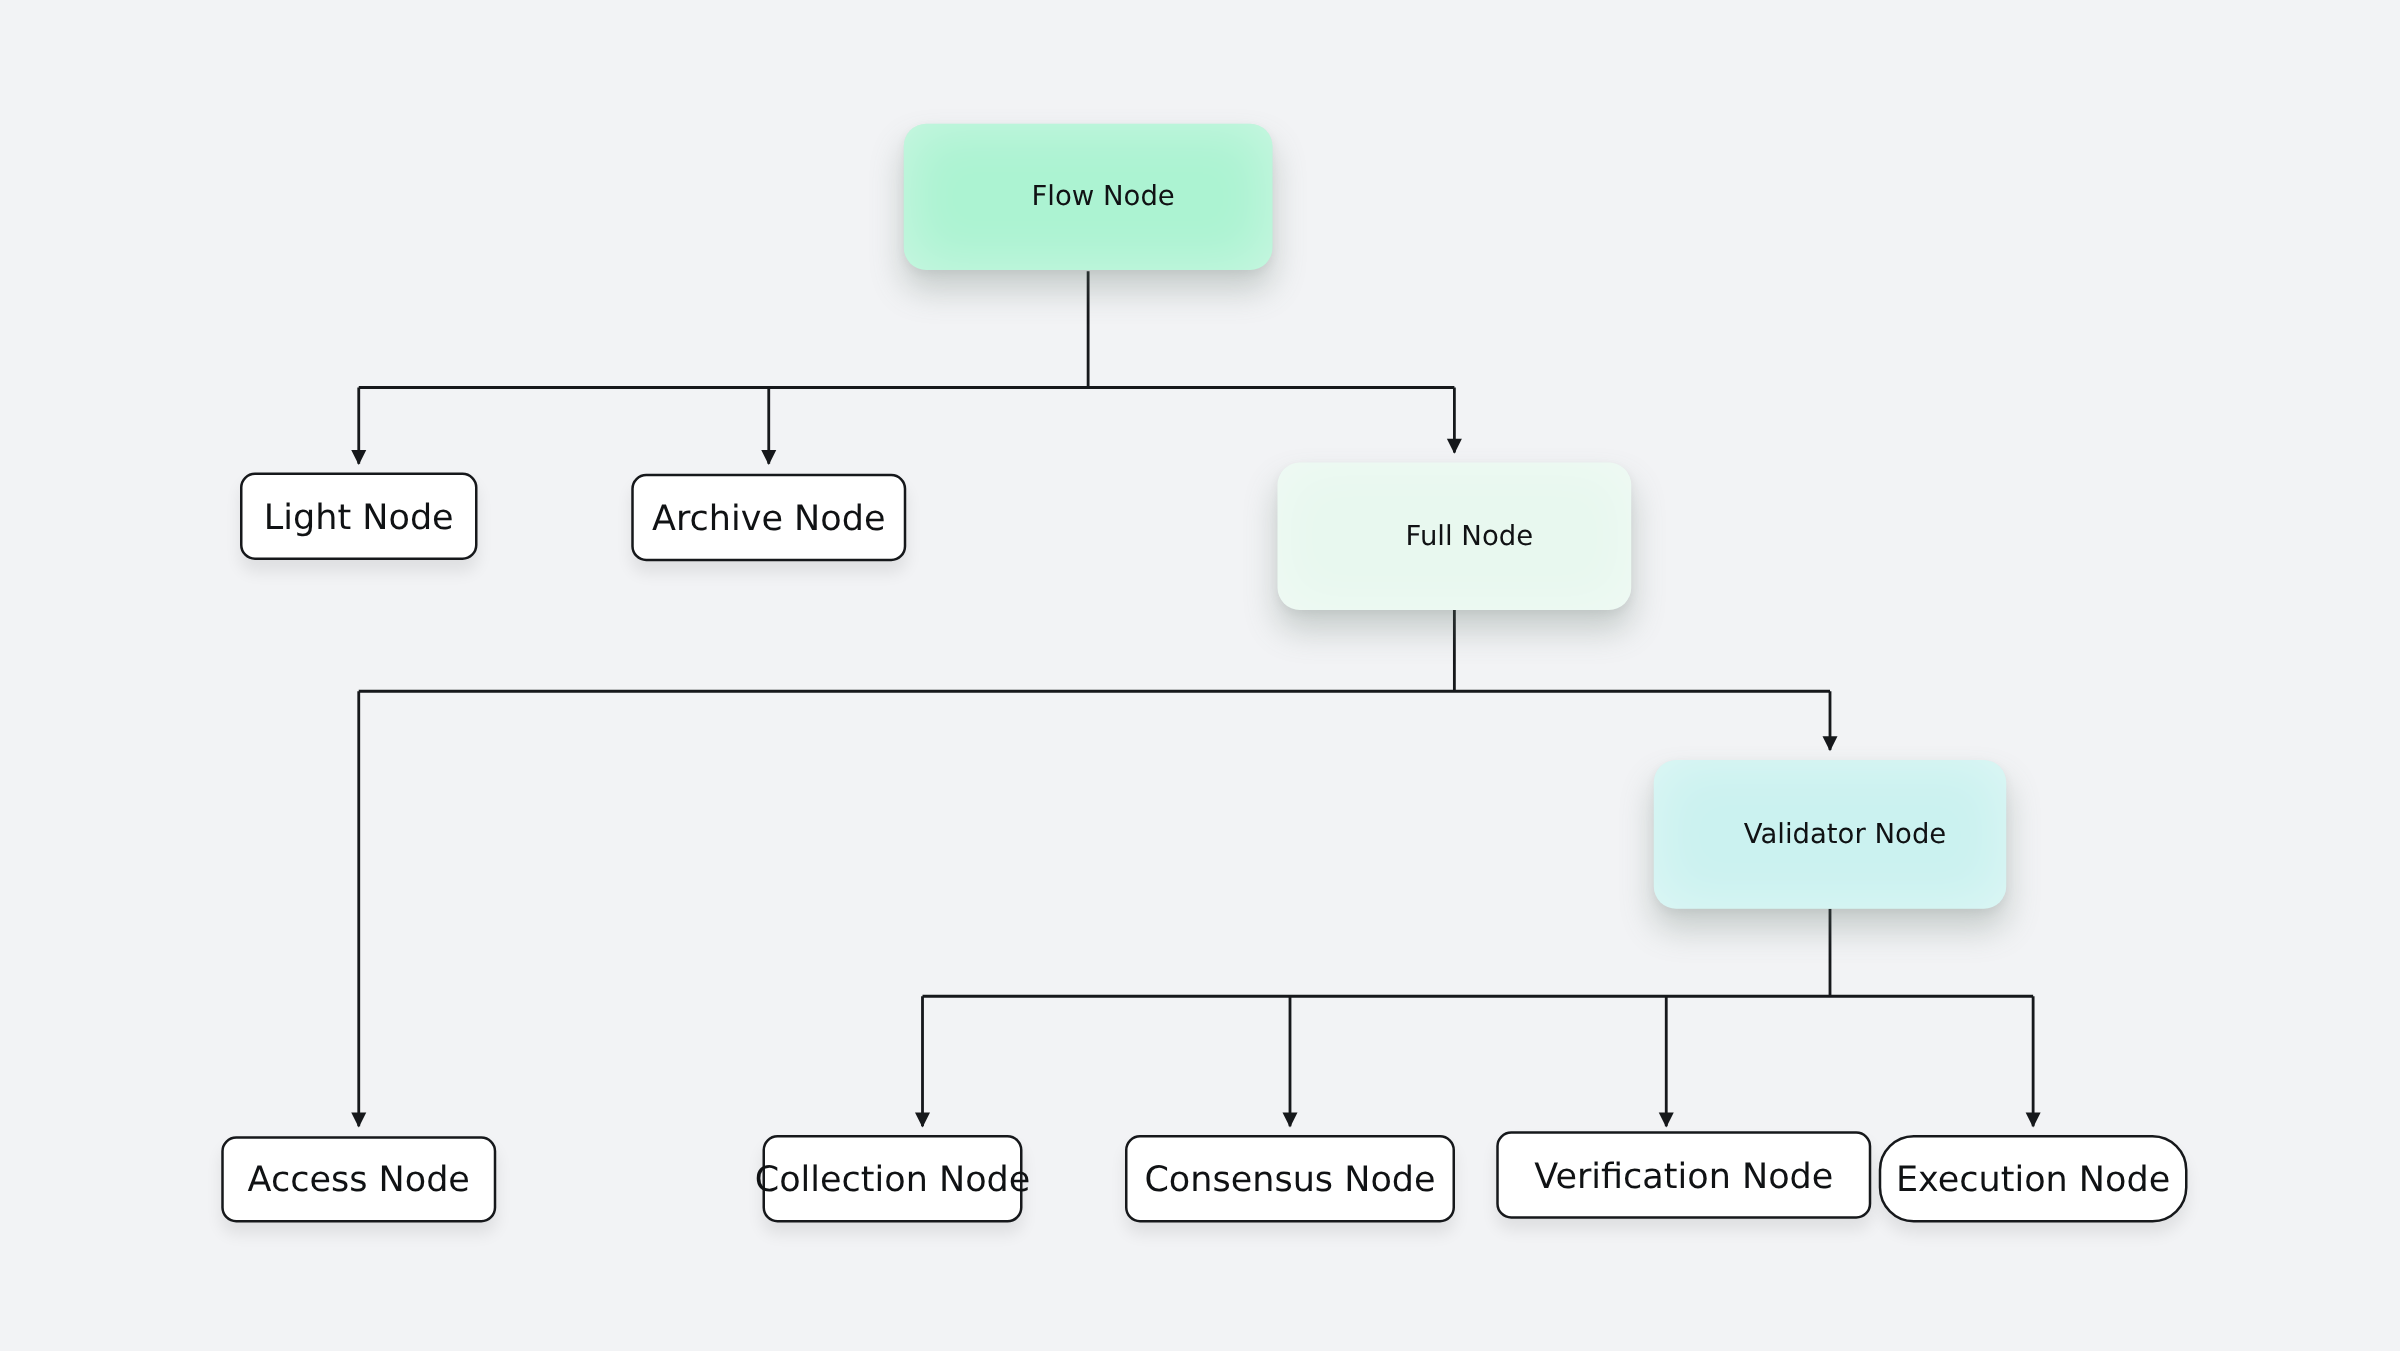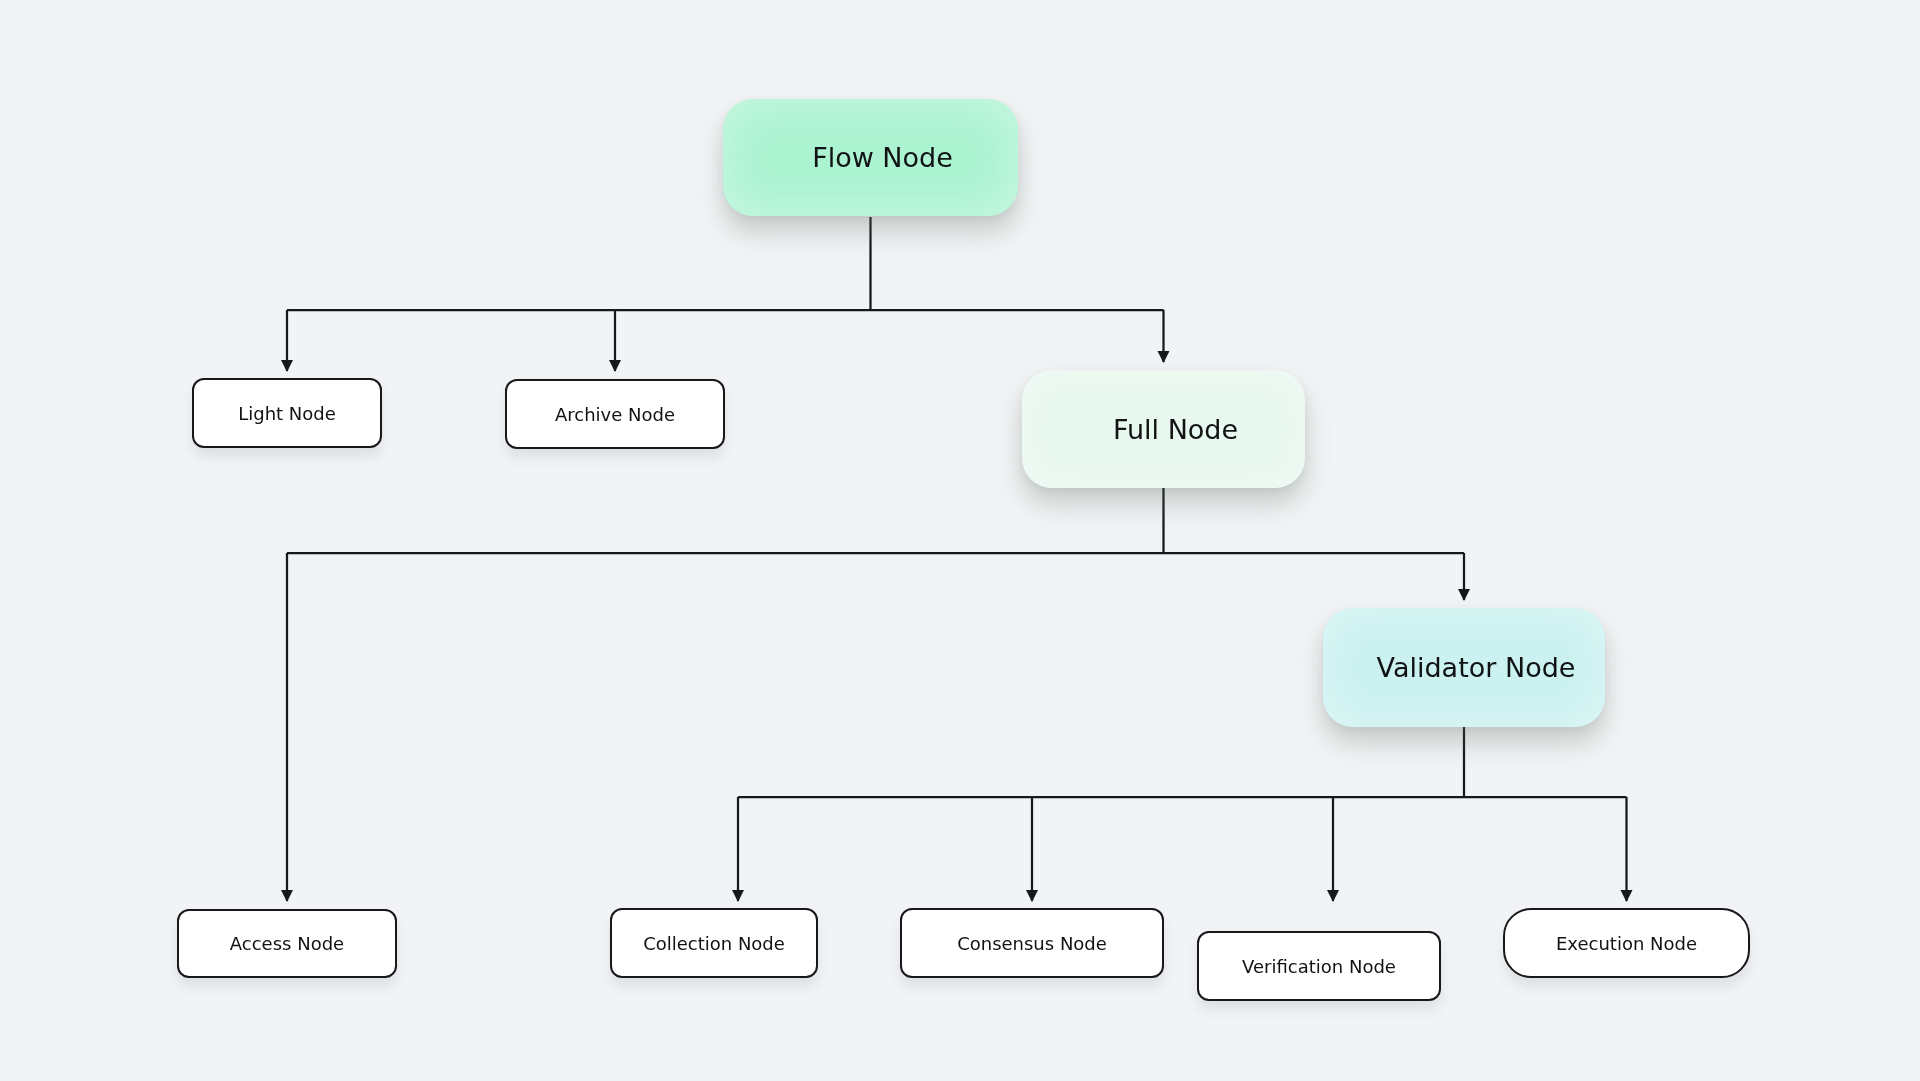--- a/index.html
+++ b/index.html
@@ -30,43 +30,43 @@
     position: absolute;
     display: flex;
     align-items: center;
     justify-content: center;
     white-space: nowrap;
     color: #101214;
     background: var(--fill, #ffffff);
     box-sizing: border-box;
   }
   .node.big {
-    border-radius: 30px;
-    font-size: 27px;
+    border-radius: 18px;
+    font-size: 22px;
     box-shadow: inset 0 0 46px rgba(255,255,255,0.38),
                 0 16px 26px rgba(95,115,105,0.30),
                 0 3px 8px rgba(0,0,0,0.05);
     padding-left: 24px;
   }
   .node.child {
     border: 2.5px solid #16181b;
     border-radius: 12px;
-    font-size: 18px;
+    font-size: 28px;
     box-shadow: 0 9px 13px rgba(0,0,0,0.08);
   }
   
   #node-flow        { left: 723px;  top: 99px;  width: 295px; height: 117px; }
   #node-light       { left: 192px;  top: 378px; width: 190px; height: 70px; }
   #node-archive     { left: 505px;  top: 379px; width: 220px; height: 70px; }
   #node-full        { left: 1022px; top: 370px; width: 283px; height: 118px; text-align: right; }
   #node-validator   { left: 1323px; top: 608px; width: 282px; height: 119px; }
   #node-access      { left: 177px;  top: 909px; width: 220px; height: 69px; }
   #node-collection  { left: 610px;  top: 908px; width: 208px; height: 70px; }
   #node-consensus   { left: 900px;  top: 908px; width: 264px; height: 70px; }
-  #node-verification{ left: 1197px; top: 931px; width: 244px; height: 70px; }
+  #node-verification{ left: 1197px; top: 905px; width: 300px; height: 70px; }
   #node-execution   { left: 1503px; top: 908px; width: 247px; height: 70px; border-radius: 28px; }
 </style>
 </head>
 <body>
 
 <div class="canvas">
 
   <svg class="connector-layer" viewBox="0 0 1920 1081" xmlns="http://www.w3.org/2000/svg">
     <defs>
       <marker id="arrow" viewBox="0 0 14 14" refX="12" refY="7" markerWidth="14" markerHeight="14" markerUnits="userSpaceOnUse" orient="auto-start-reverse">

